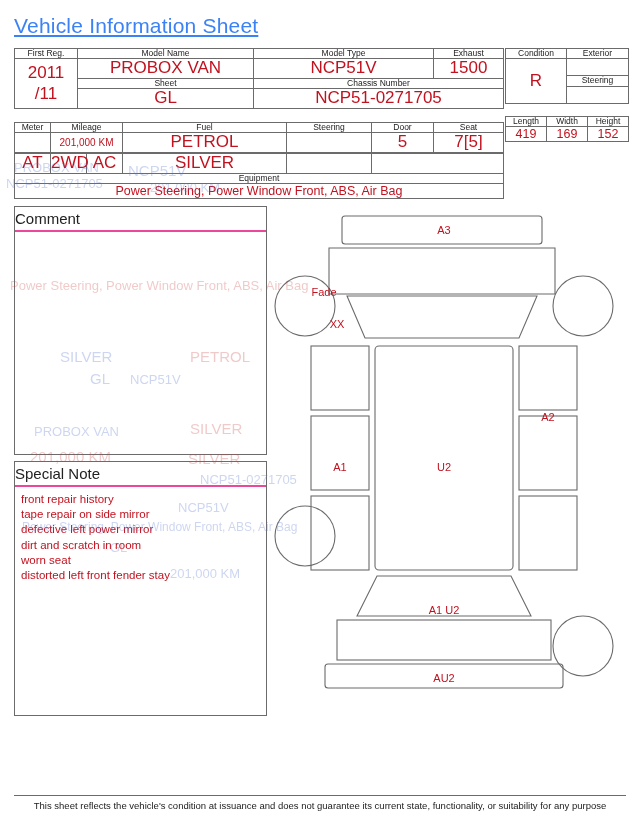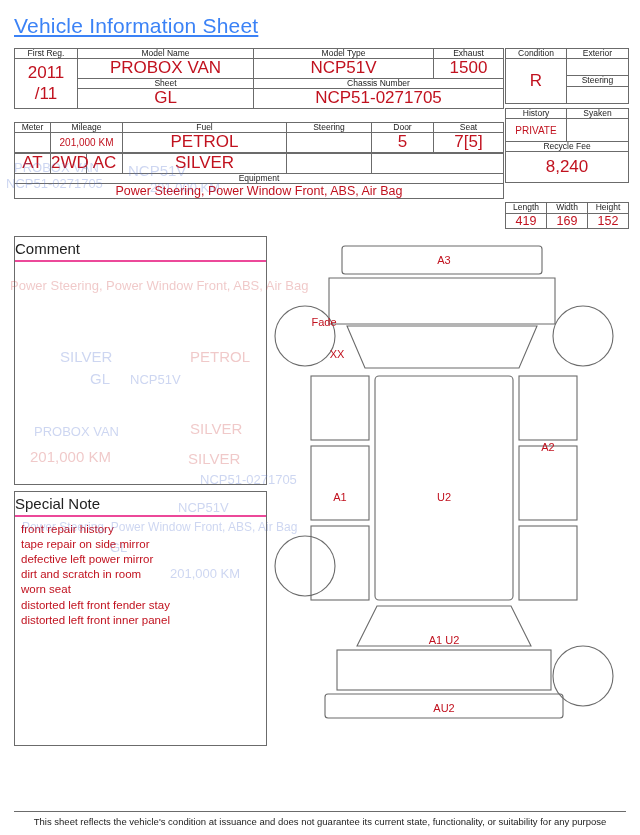--- a/index.html
+++ b/index.html
@@ -102,21 +102,21 @@
   .special-body div { white-space: nowrap; }
   .diagram {
     flex: 1;
     position: relative;
     height: 480px;
   }
   .footer {
     position: absolute;
     left: 14px;
     right: 14px;
-    bottom: 8px;
+    bottom: 24px;
     border-top: 1px solid #6b6b6b;
     padding-top: 4px;
     font-size: 9.5px;
     color: #222;
     text-align: center;
   }
   
   .wm {
     position: absolute;
     color: rgba(90,120,210,0.30);
@@ -268,44 +268,22 @@
         </tr>
         <tr>
           <td class="hdr">Steering</td>
         </tr>
         <tr>
           <td class="val-sm" style="height:16px"></td>
         </tr>
       </tbody>
         </table>
 
-      <table class="grid" style="width:123px; margin-top:4px">
-        <colgroup>
-          <col style="width:61px">
-          <col style="width:62px">
-        </colgroup>
-        <tbody>
-            <tr>
-          <td class="hdr">History</td>
-          <td class="hdr">Syaken</td>
-        </tr>
-        <tr>
-          <td class="val-sm" style="height:22px">PRIVATE</td>
-          <td class="val-sm"></td>
-        </tr>
-        <tr>
-          <td class="hdr" colspan="2">Recycle Fee</td>
-        </tr>
-        <tr>
-          <td class="val-lg" colspan="2" style="height:30px">8,240</td>
-        </tr>
-      </tbody>
-        </table>
-
-      <table class="grid" style="width:123px; margin-top:19px">
+
+      <table class="grid" style="width:123px; margin-top:12px">
         <colgroup>
           <col style="width:41px">
           <col style="width:41px">
           <col style="width:41px">
         </colgroup>
         <tbody>
             <tr>
           <td class="hdr">Length</td>
           <td class="hdr">Width</td>
           <td class="hdr">Height</td>
@@ -328,21 +306,20 @@
       </div>
       <div class="box" style="margin-top:6px">
         <div class="box-head">Special Note</div>
         <div class="special-body">
           <div>front repair history</div>
           <div>tape repair on side mirror</div>
           <div>defective left power mirror</div>
           <div>dirt and scratch in room</div>
           <div>worn seat</div>
           <div>distorted left front fender stay</div>
-          <div>distorted left front inner panel</div>
         </div>
       </div>
     </div>
 
     <div class="diagram">
       <svg width="355" height="490" viewBox="0 0 355 490">
 
         <rect class="part" x="75" y="10" width="200" height="28" rx="3"></rect>
 
         <path class="part" d="M62 42 h226 v46 h-226 z"></path>

